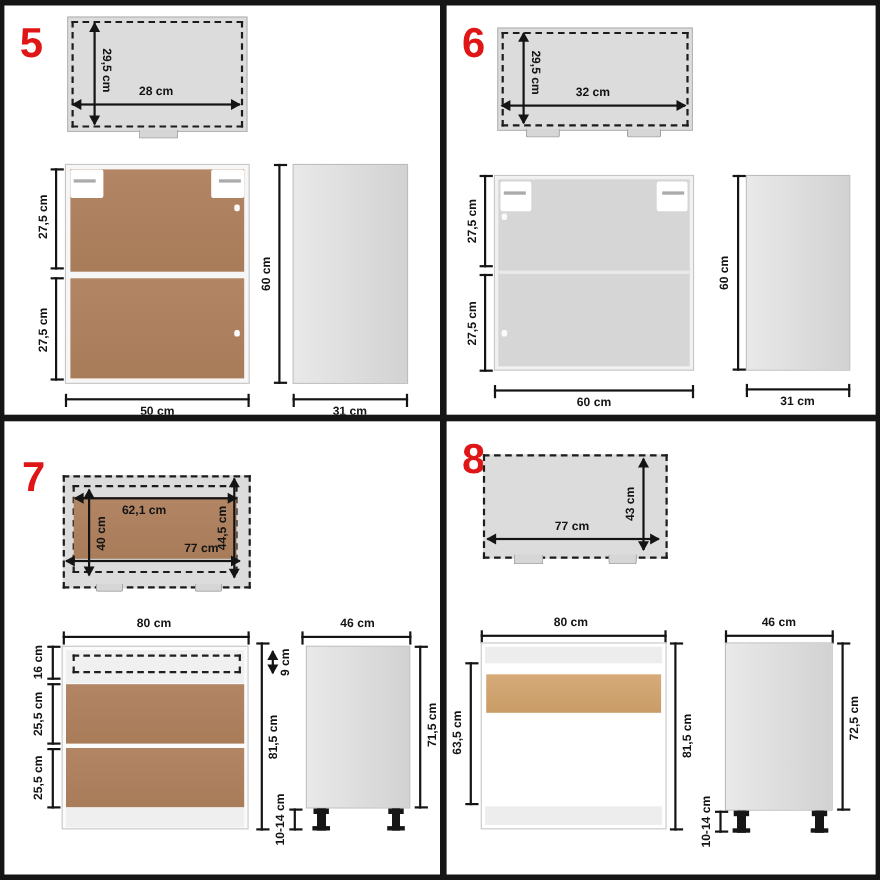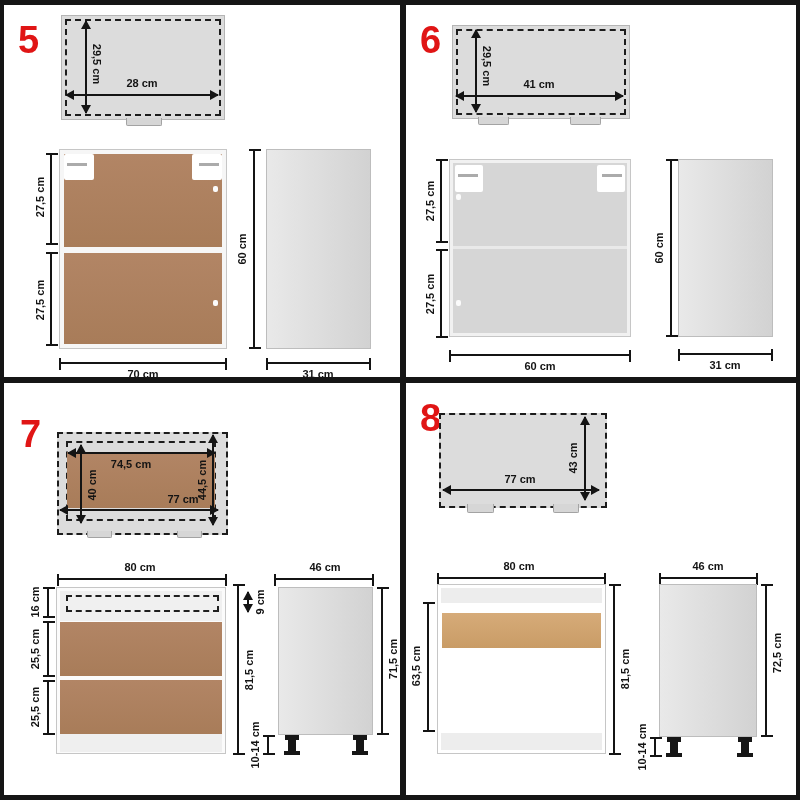--- a/index.html
+++ b/index.html
@@ -67,41 +67,41 @@
       <div class="hinge l" style="left:4px;top:4px;width:30px;height:26px;"></div>
       <div class="hinge r" style="left:132px;top:4px;width:30px;height:26px;"></div>
       <div class="pin" style="left:153px;top:36px;"></div>
       <div class="pin" style="left:153px;top:150px;"></div>
     </div>
     <div class="dv" style="left:46px;top:148px;height:92px;"></div>
     <div class="lbl v" style="left:36px;top:192px;">27,5 cm</div>
     <div class="dv" style="left:46px;top:247px;height:94px;"></div>
     <div class="lbl v" style="left:36px;top:295px;">27,5 cm</div>
     <div class="dh" style="left:55px;top:357px;width:168px;"></div>
-    <div class="lbl" style="left:139px;top:369px;">70 cm</div>
+    <div class="lbl" style="left:139px;top:369px;">50 cm</div>
 
     <div class="side" style="left:262px;top:144px;width:105px;height:200px;"></div>
     <div class="dv" style="left:249px;top:144px;height:200px;"></div>
     <div class="lbl v" style="left:238px;top:244px;">60 cm</div>
     <div class="dh" style="left:262px;top:357px;width:105px;"></div>
     <div class="lbl" style="left:314px;top:369px;">31 cm</div>
   </div>
 
   <div class="quad" style="left:406px;top:5px;width:390px;height:372px;">
     <div class="num" style="left:14px;top:16px;">6</div>
 
     <div class="topview" style="left:46px;top:20px;width:176px;height:92px;">
       <div class="dashin" style="left:3px;top:3px;right:3px;bottom:3px;"></div>
     </div>
     <div class="tab" style="left:72px;top:112px;width:29px;height:7px;"></div>
     <div class="tab" style="left:164px;top:112px;width:29px;height:7px;"></div>
     <div class="av" style="left:69px;top:25px;height:82px;"></div>
     <div class="lbl vcw" style="left:81px;top:61px;">29,5 cm</div>
     <div class="ah" style="left:50px;top:90px;width:167px;"></div>
-    <div class="lbl" style="left:133px;top:79px;">41 cm</div>
+    <div class="lbl" style="left:133px;top:79px;">32 cm</div>
 
     <div class="cab" style="left:43px;top:154px;width:182px;height:178px;background:#f1f1f1;">
       <div class="panel" style="left:3px;top:3px;width:174px;height:170px;background:#d6d6d6;"></div>
       <div class="panel" style="left:3px;top:86px;width:174px;height:3px;background:#e9e9e9;"></div>
       <div class="hinge l" style="left:5px;top:5px;width:28px;height:27px;"></div>
       <div class="hinge r" style="left:147px;top:5px;width:28px;height:27px;"></div>
       <div class="pin" style="left:6px;top:34px;"></div>
       <div class="pin" style="left:6px;top:140px;"></div>
     </div>
     <div class="dv" style="left:34px;top:154px;height:84px;"></div>
@@ -121,21 +121,21 @@
   <div class="quad" style="left:4px;top:383px;width:396px;height:412px;">
     <div class="num" style="left:16px;top:32px;">7</div>
 
     <div class="topview dashed" style="left:53px;top:49px;width:167px;height:99px;">
       <div class="dashin" style="left:7px;top:7px;width:146px;height:76px;"></div>
       <div class="panel wood" style="left:8px;top:18px;width:148px;height:56px;"></div>
     </div>
     <div class="tab" style="left:83px;top:148px;width:23px;height:6px;"></div>
     <div class="tab" style="left:173px;top:148px;width:23px;height:6px;"></div>
     <div class="ah" style="left:64px;top:69px;width:147px;"></div>
-    <div class="lbl" style="left:127px;top:81px;">74,5 cm</div>
+    <div class="lbl" style="left:127px;top:81px;">62,1 cm</div>
     <div class="av" style="left:76px;top:62px;height:78px;"></div>
     <div class="lbl v" style="left:88px;top:102px;">40 cm</div>
     <div class="av" style="left:208px;top:52px;height:90px;"></div>
     <div class="lbl v" style="left:198px;top:97px;">44,5 cm</div>
     <div class="ah" style="left:56px;top:126px;width:158px;"></div>
     <div class="lbl" style="left:179px;top:116px;">77 cm</div>
 
     <div class="dh" style="left:53px;top:195px;width:170px;"></div>
     <div class="lbl" style="left:136px;top:184px;">80 cm</div>
     <div class="cab" style="left:52px;top:204px;width:170px;height:167px;background:#fbfbfb;">

